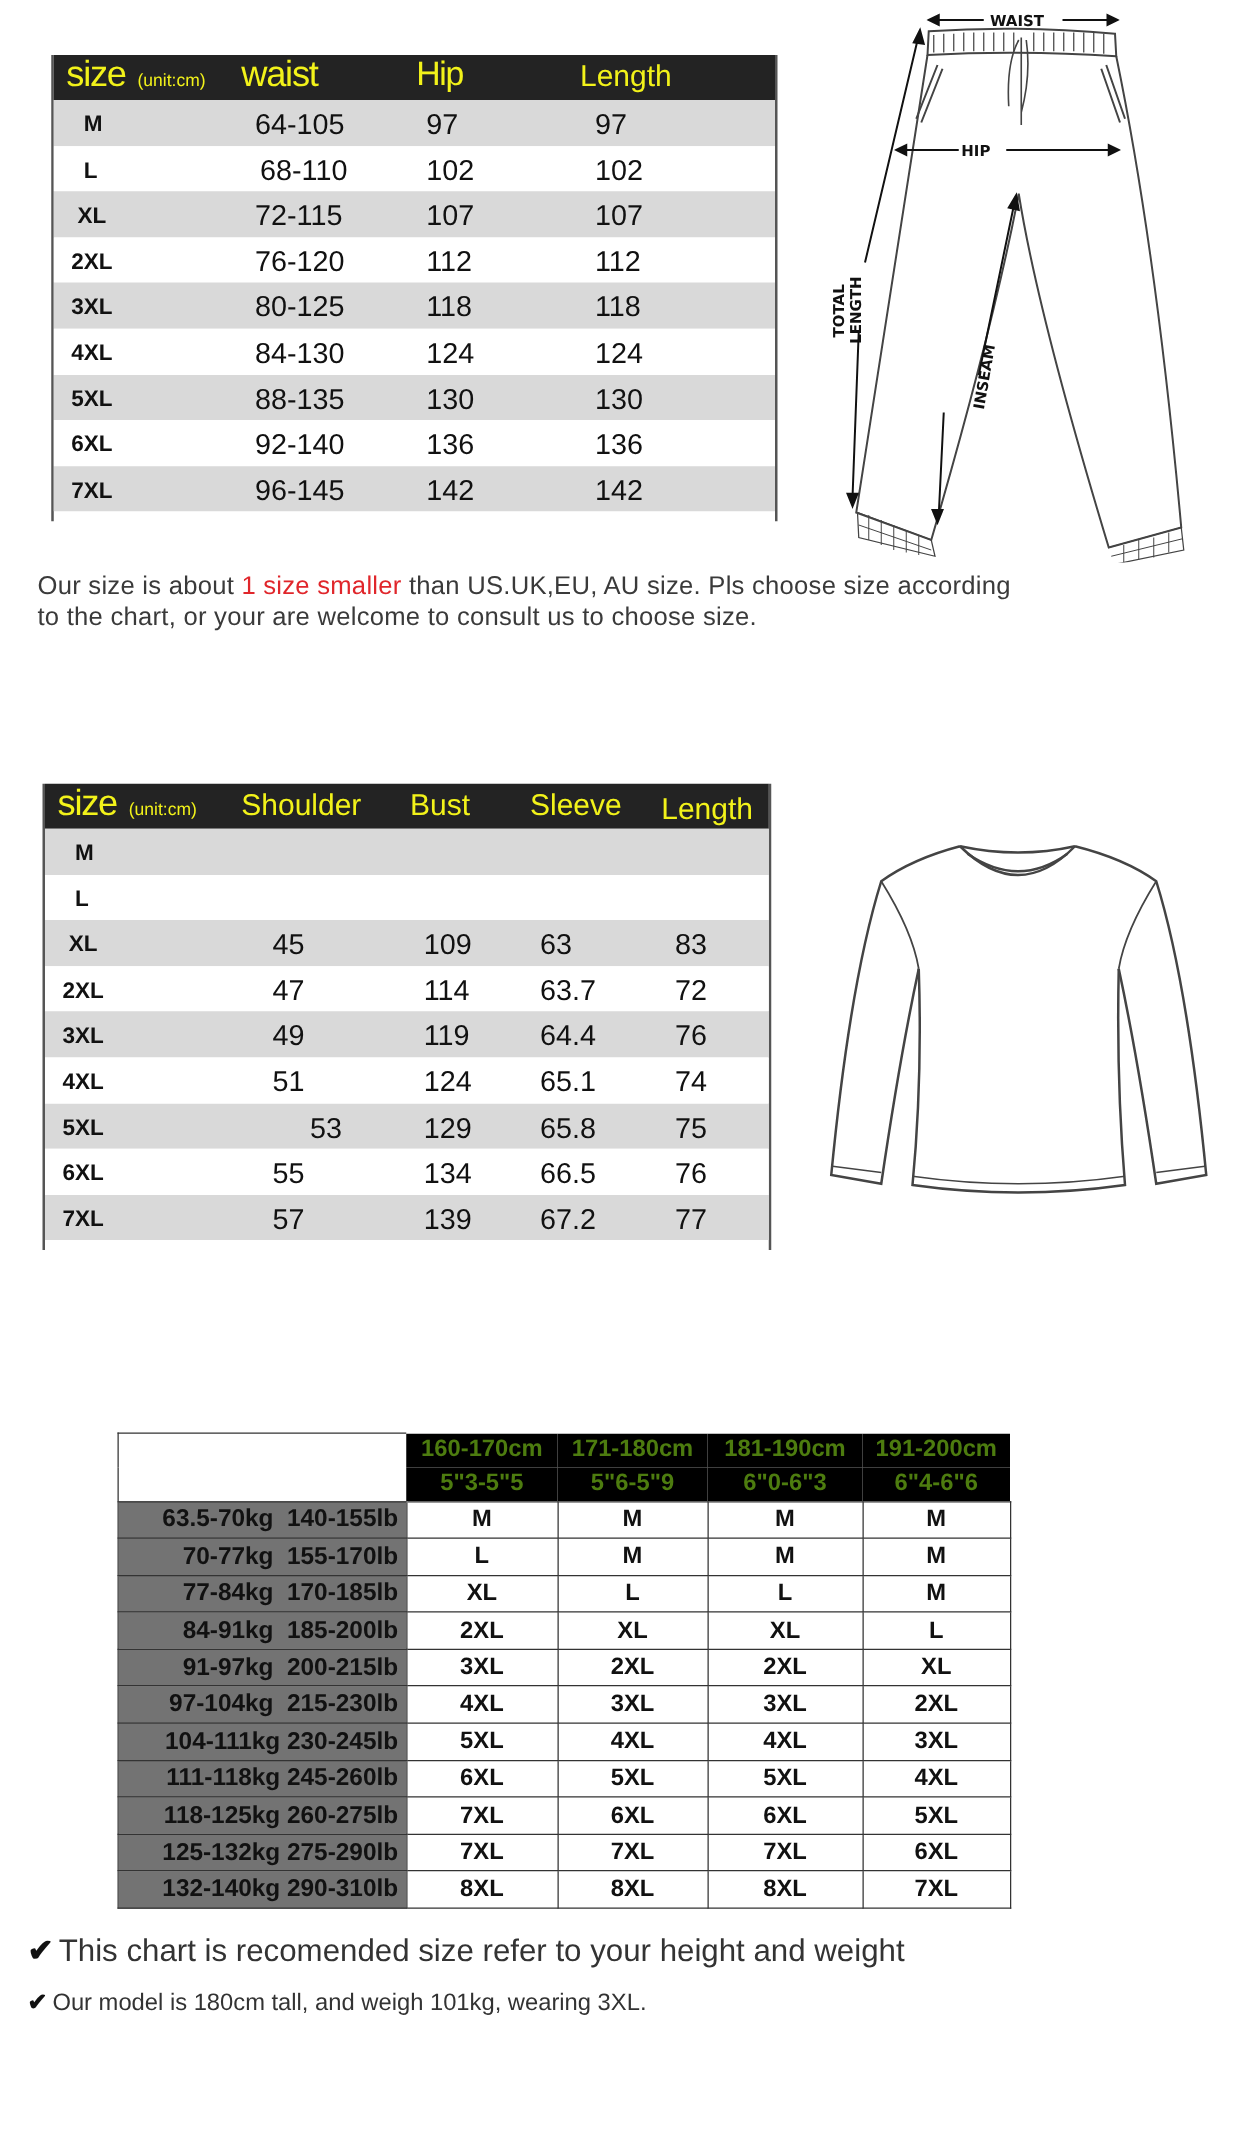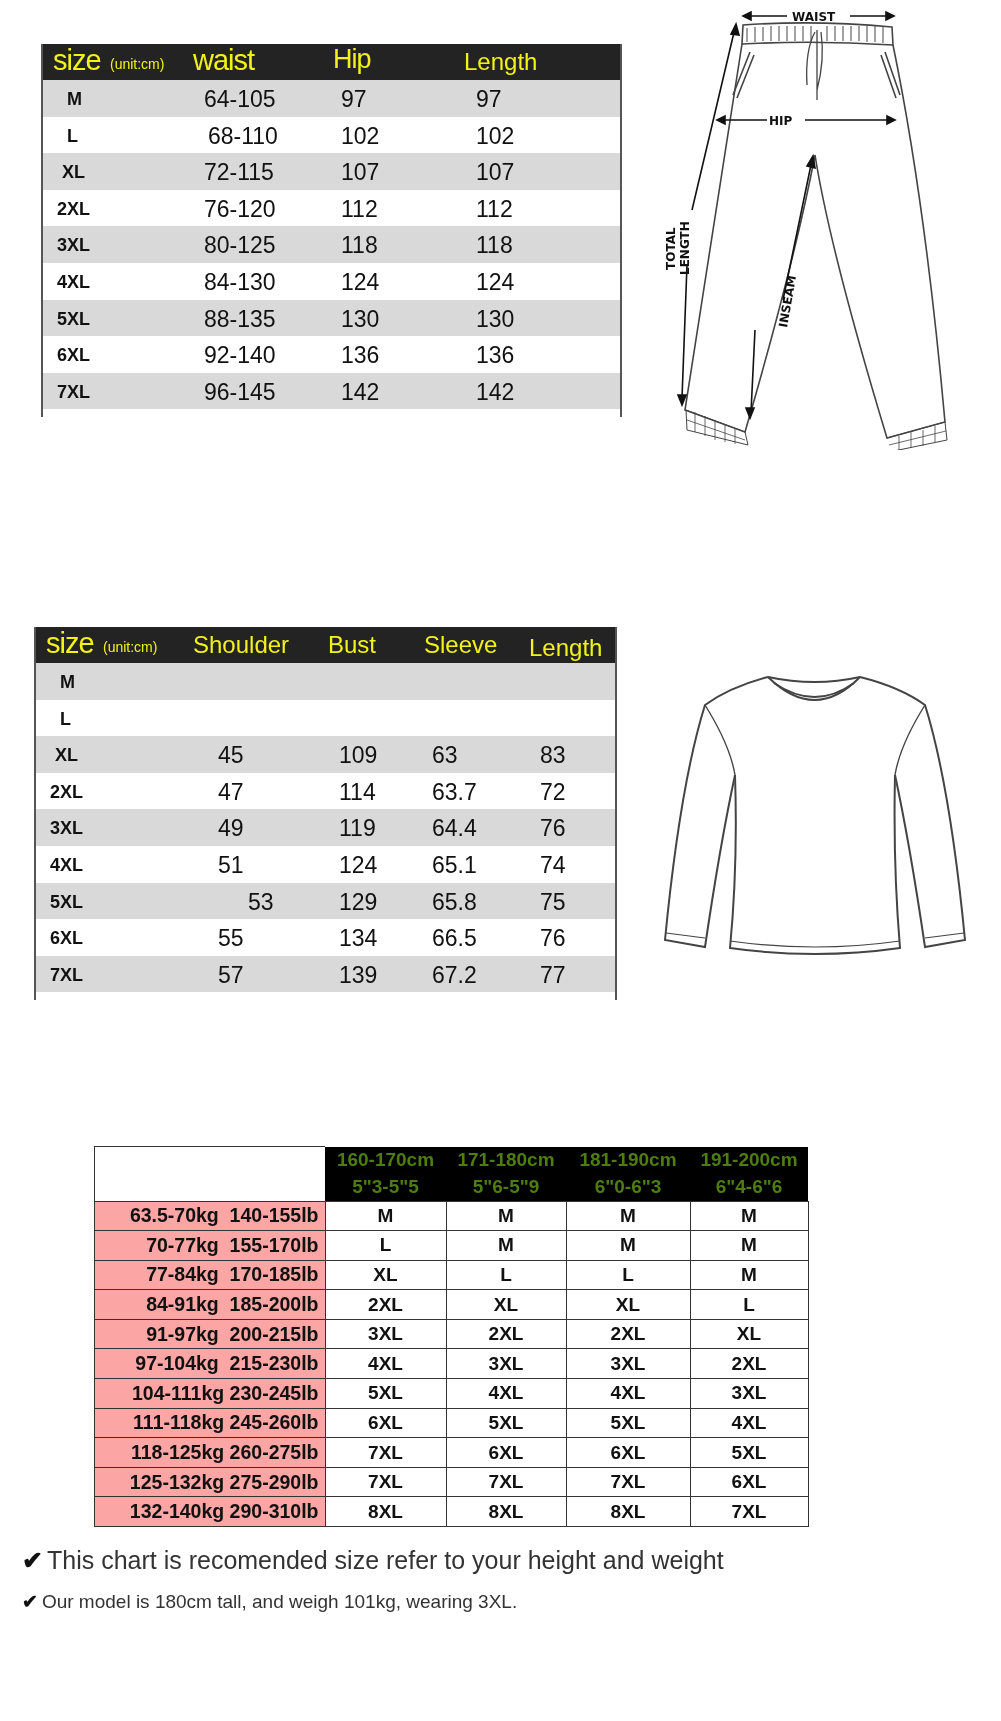--- a/index.html
+++ b/index.html
@@ -21,21 +21,21 @@
   .stable .tail { height:8px; }
 
   .note1 { position:absolute; left:30px; top:456px; font-size:20.5px; line-height:25px; color:#3a3a3a; letter-spacing:0.2px; }
   .note1 .red { color:#e0262b; }
 
   
   .rtable { position:absolute; left:94px; top:1146px; border-collapse:collapse; font-family:"Liberation Sans", sans-serif; }
   .rtable td { border:1.5px solid #333; height:28.6px; padding:0; text-align:center; font-weight:bold; font-size:19px; }
   .rtable td.blank { background:#fff; border-right:none; }
   .rtable td.hh { background:#000; color:#4d7c0f; border:none; font-size:19px; height:27px; }
-  .rtable td.wt { background:#fca5a5; text-align:right; padding-right:6px; white-space:pre; font-size:19.5px; }
+  .rtable td.wt { background:#737373; text-align:right; padding-right:6px; white-space:pre; font-size:19.5px; }
   .rtable td.cell { background:#fff; }
 
   .chk { position:absolute; left:22px; font-size:25px; color:#333; }
   .chk .mark { color:#111; font-weight:bold; margin-right:4px; }
 </style>
 </head>
 <body>
 
 <div class="stable" style="left:41px; top:44px; width:577px;">
   <div class="hdr">
@@ -140,20 +140,22 @@
   <g font-family="DejaVu Sans, sans-serif" font-weight="bold" font-size="12" fill="#111">
     <text x="137" y="21">WAIST</text>
     <text x="114" y="125">HIP</text>
     <text transform="translate(20,270) rotate(-90)">TOTAL</text>
     <text transform="translate(34,275) rotate(-90)">LENGTH</text>
     <text transform="translate(132,328) rotate(-80)">INSEAM</text>
   </g>
 </svg>
 
 <div class="note1">
+  <div><span>Our size is about </span><span class="red">1 size smaller</span><span> than US.UK,EU, AU size. Pls choose size according</span></div>
+  <div>to the chart, or your are welcome to consult us to choose size.</div>
 </div>
 
 <div class="stable" style="left:34px; top:627px; width:579px;">
   <div class="hdr">
     <span class="big" style="left:10px;">size</span>
     <span class="unit" style="left:67px;">(unit:cm)</span>
     <span class="col" style="left:157px;">Shoulder</span>
     <span class="col" style="left:292px;">Bust</span>
     <span class="col" style="left:388px;">Sleeve</span>
     <span class="col" style="left:493px; top:7px;">Length</span>

